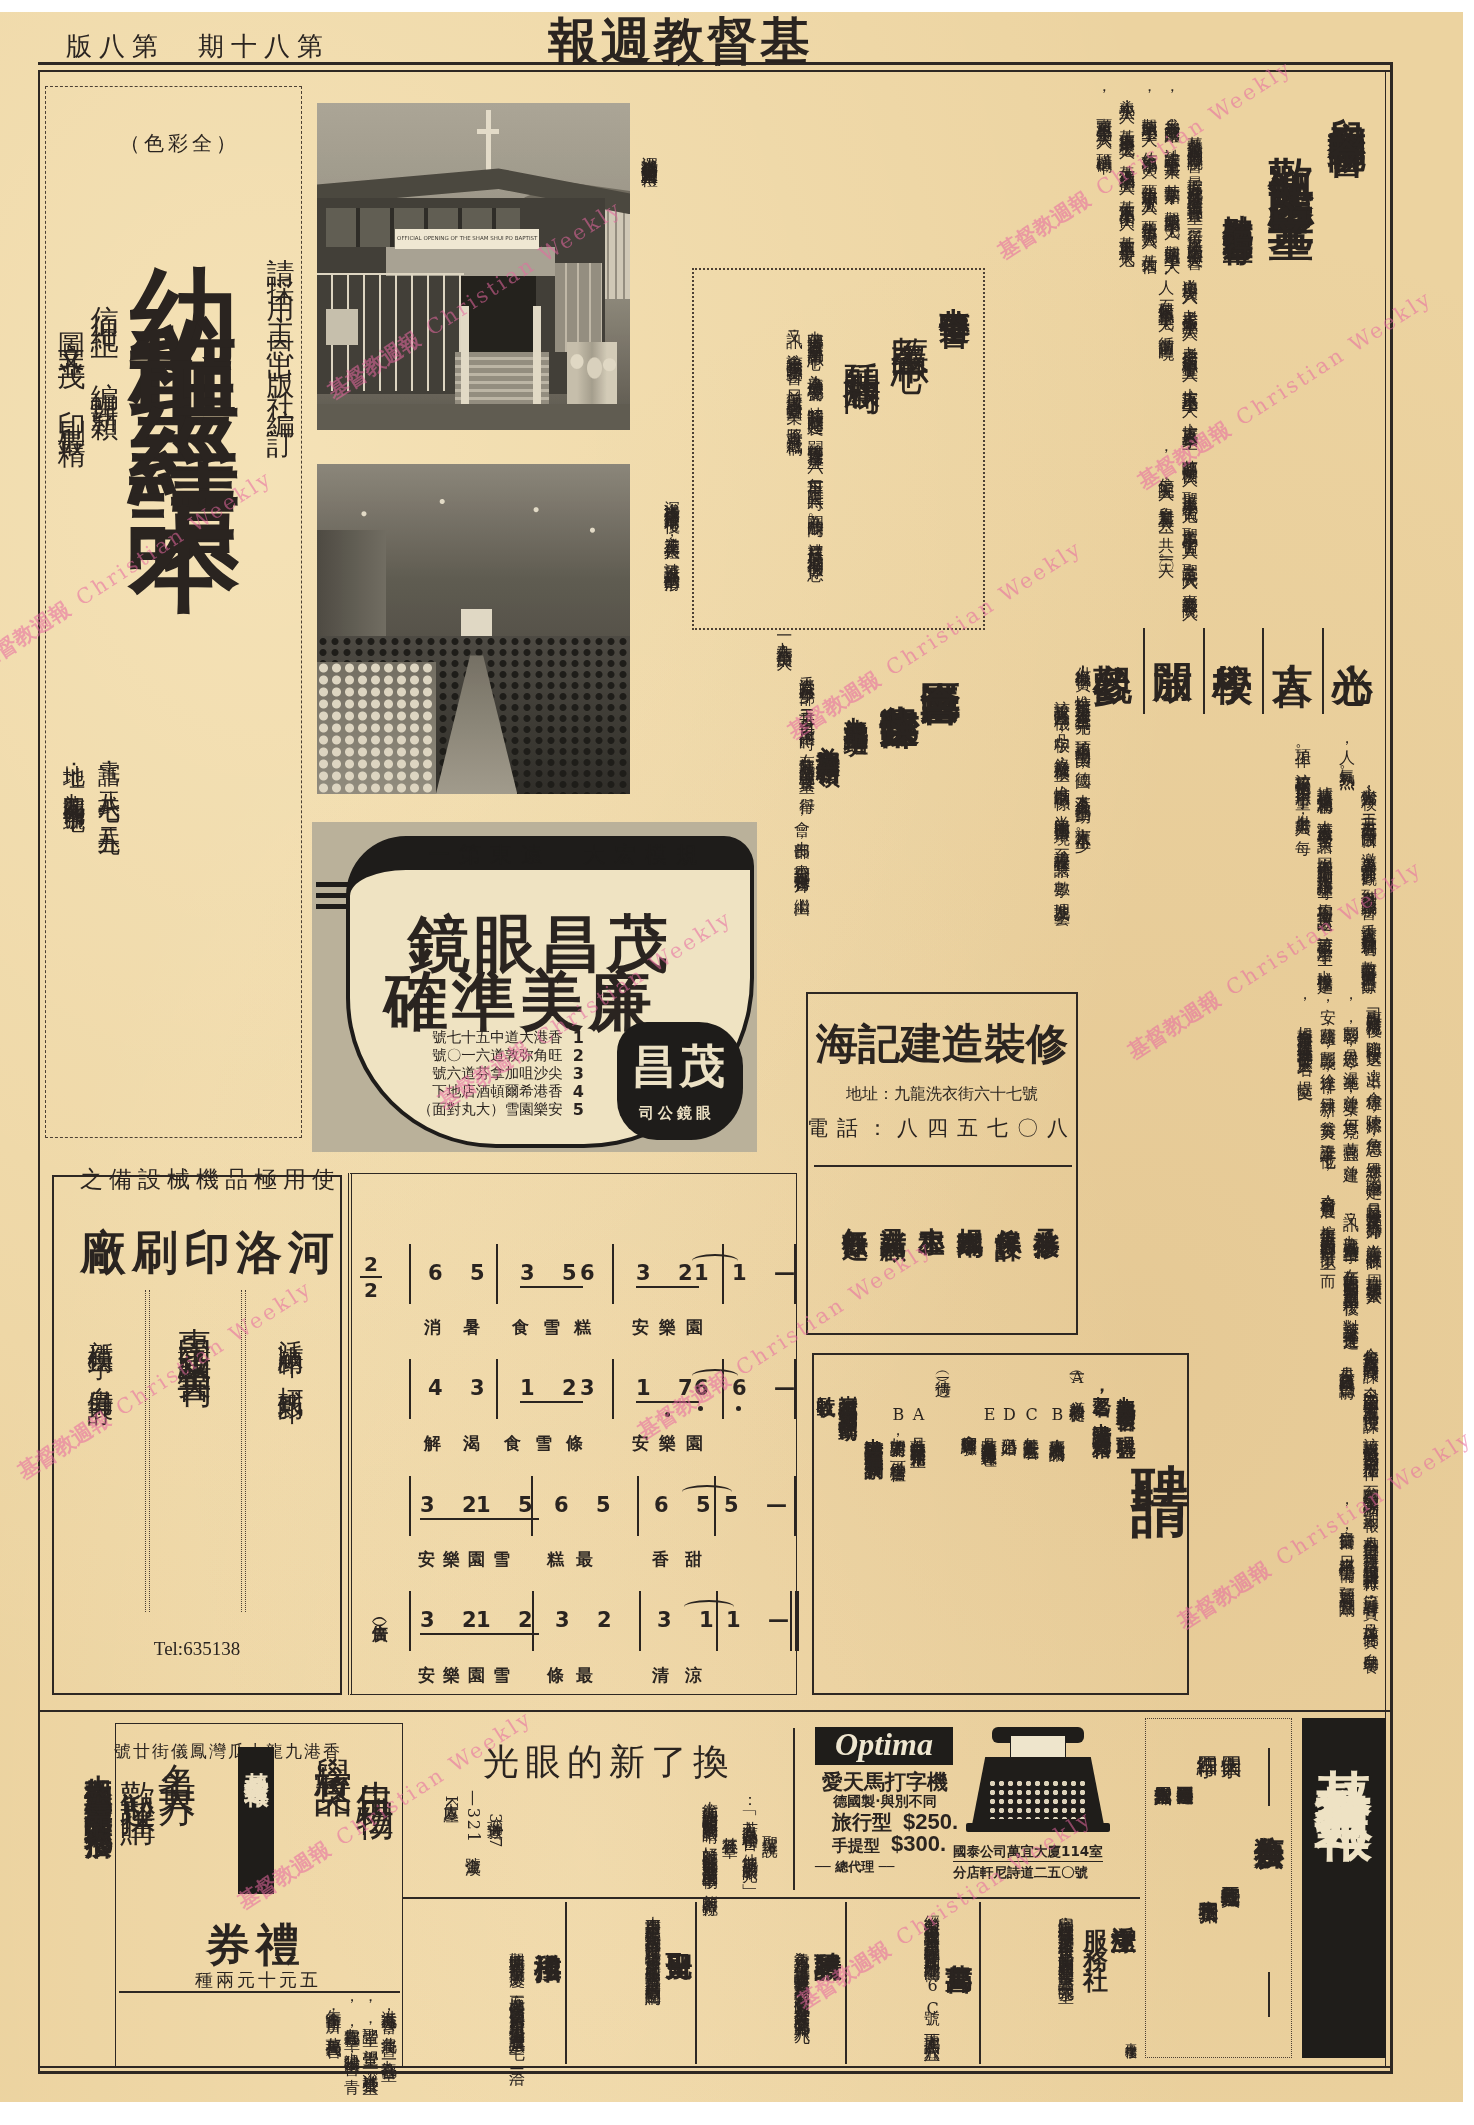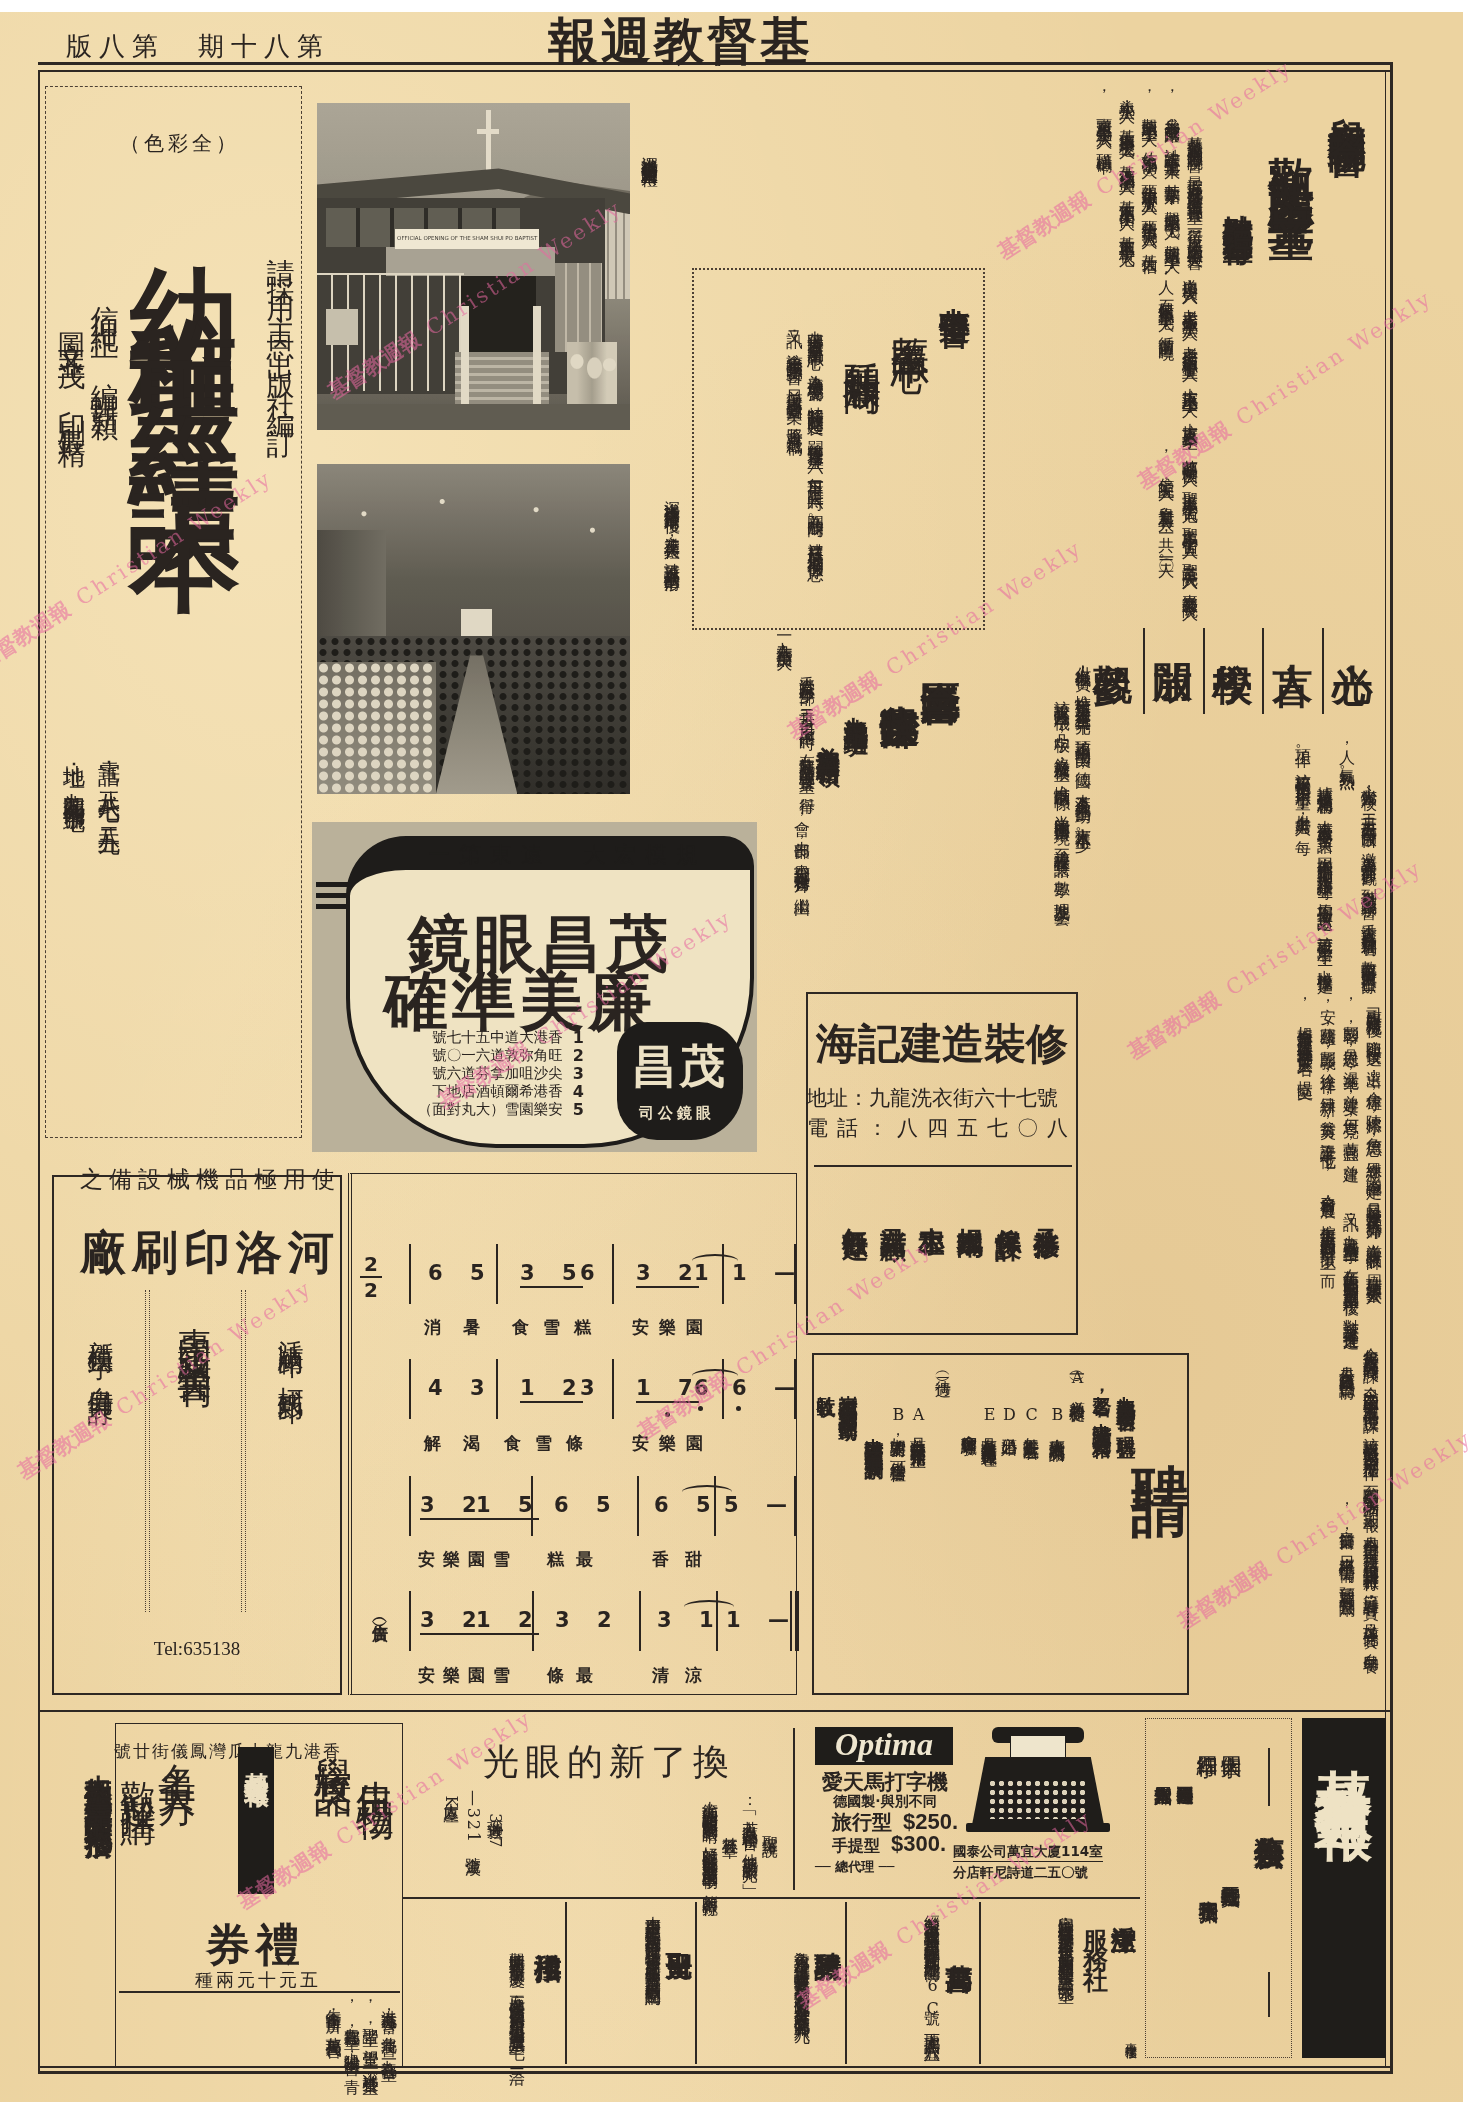--- a/index.html
+++ b/index.html
@@ -191,21 +191,21 @@
   </div>
   <div class="v bt" style="left:1191px;top:1335px;width:192px;height:161px;line-height:24px">
     <p>今年起再增班及分段時間課，今已由幼童至中學分成八級二十四班授課，該校現有教職員三十四名分別擔任工作，至有關學生上課餘活動，去月份之康樂晚會已誌前</p>
   </div>
   <div class="v bt" style="left:1191px;top:1500px;width:192px;height:161px;line-height:24px">
     <p>期本報，本月份則定十二日（禮拜六）舉行粉嶺崇謙堂村旅行，節目計有尋寶，足球各項比賽，自助午餐，音樂節目，日來經已忙于籌備，預期將有一番熱鬧云。</p>
   </div>
 
   <div class="box" style="left:806px;top:992px;width:272px;height:343px"></div>
   <div class="a hd" style="left:806px;top:1016px;width:272px;text-align:center;font-size:42px">海記建造裝修</div>
-  <div class="a" style="left:806px;top:1084px;width:272px;text-align:left;font-size:21px">地址：九龍洗衣街六十七號</div>
+  <div class="a" style="left:806px;top:1084px;width:272px;text-align:center;font-size:16px">地址：九龍洗衣街六十七號</div>
   <div class="a" style="left:806px;top:1114px;width:272px;text-align:center;font-size:21px;letter-spacing:9px">電話：八四五七〇八</div>
   <div class="ln" style="left:814px;top:1165px;width:258px;height:1.5px"></div>
   <div class="v hd" style="left:836px;top:1207px;width:230px;height:114px;font-size:26px;letter-spacing:2px;line-height:38.3px">
     <p>承接裝修</p>
     <p>傢俬設計</p>
     <p>坭水鐵閘</p>
     <p>大小工程</p>
     <p>諸君光顧</p>
     <p>無任歡迎</p>
   </div>

